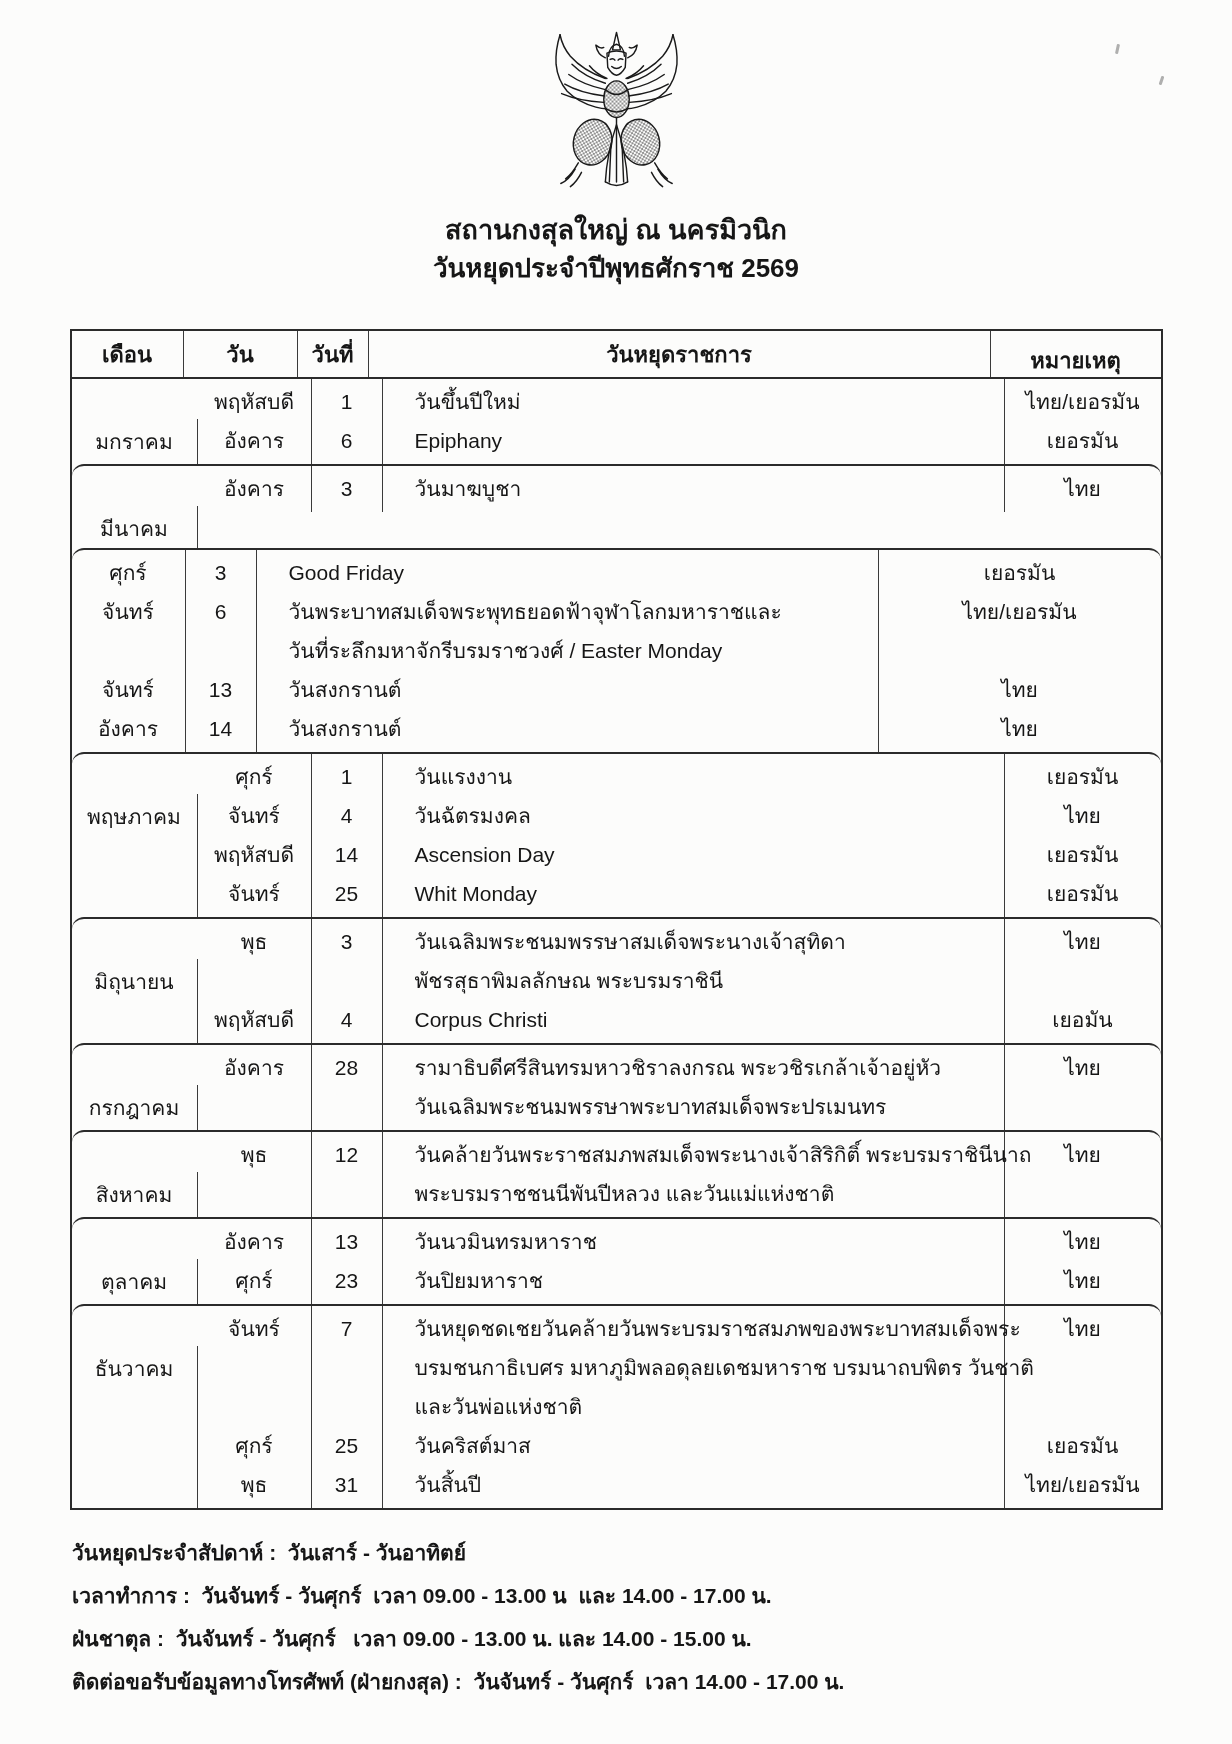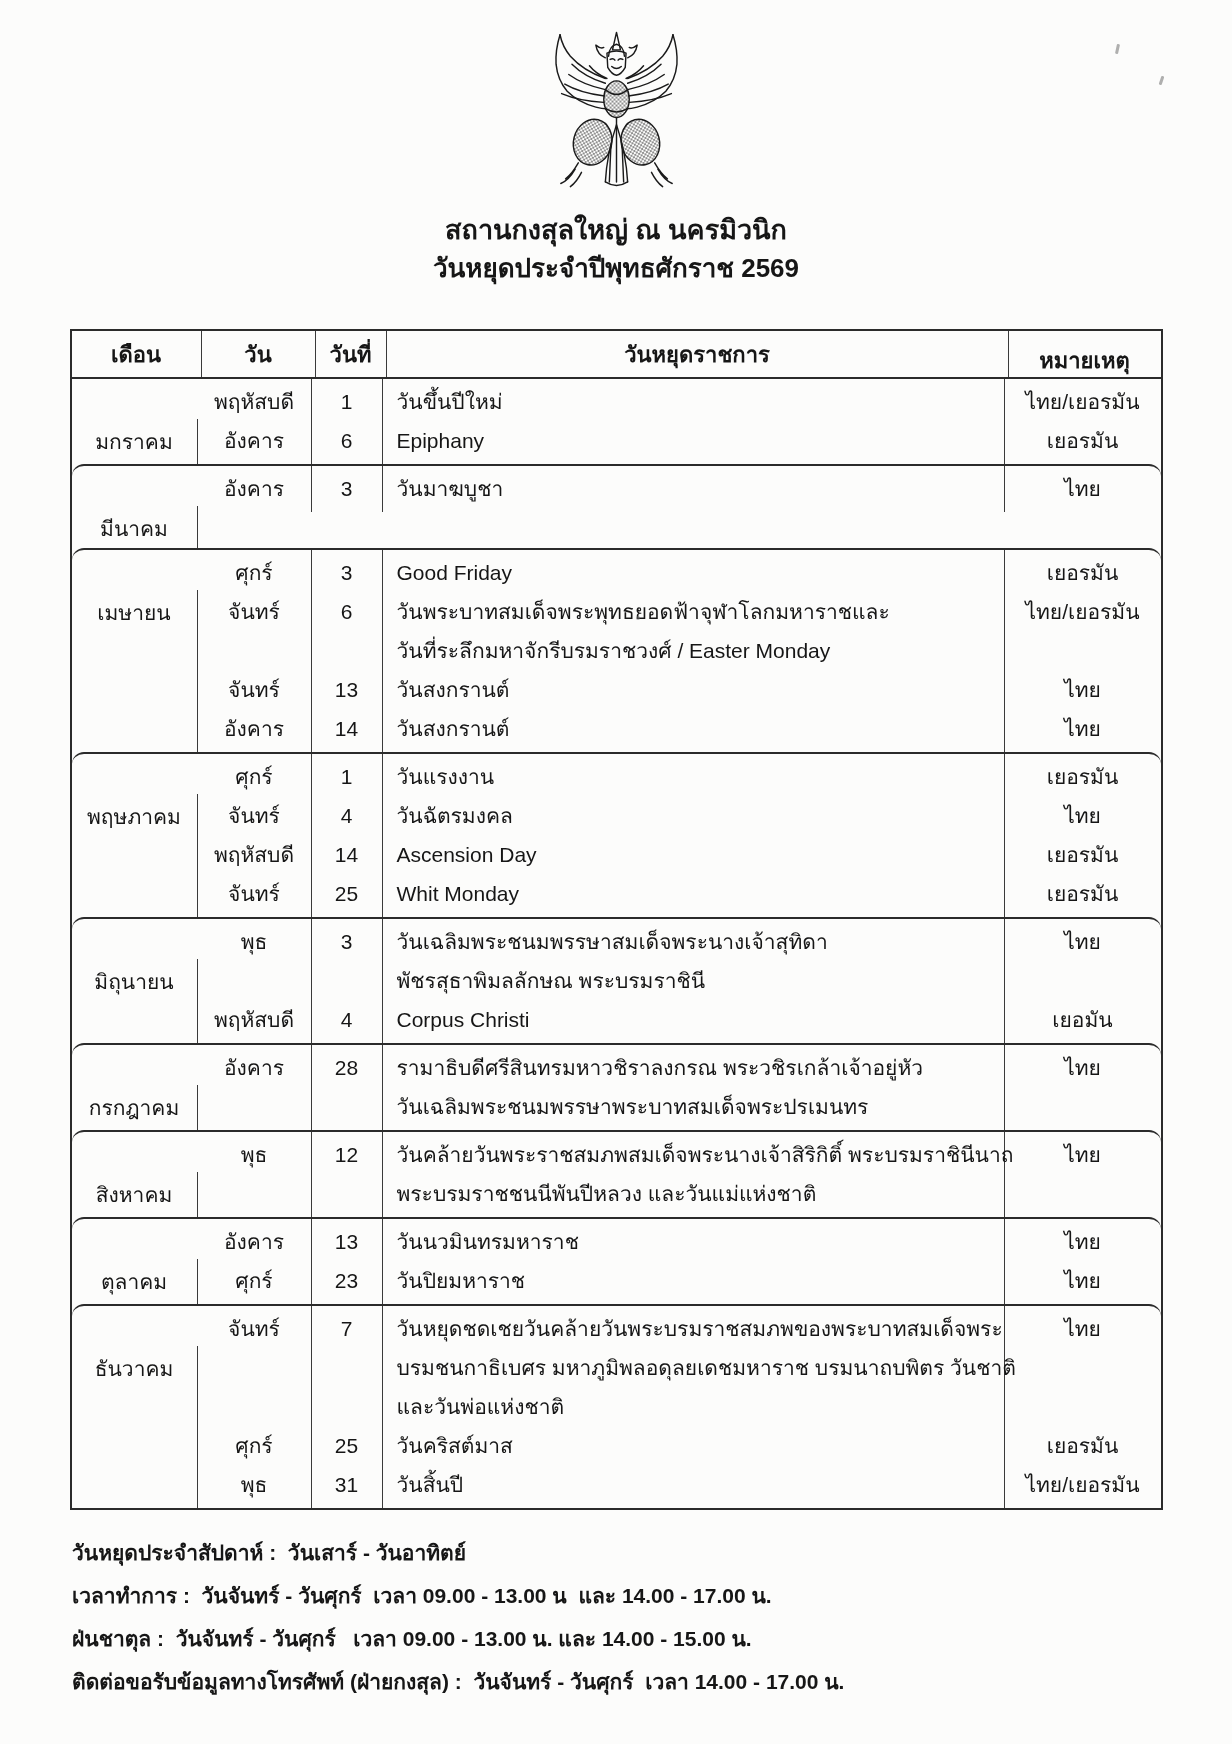--- a/index.html
+++ b/index.html
@@ -30,35 +30,35 @@
     width:1093px;
     margin:44px auto 0;
     border:2.5px solid var(--line-heavy);
     background:var(--paper);
   }
   .thead{display:flex;height:48px;border-bottom:2.5px solid var(--line-heavy);}
   .th{
     display:flex;align-items:center;justify-content:center;
     font-weight:700;font-size:22px;white-space:nowrap;
   }
-  .w-month{width:130px;}
+  .w-month{width:112px;}
   .w-day{width:114px;}
   .w-date{width:71px;}
   .w-holiday{width:622px;}
   .w-remark{flex:1;margin-top:12px;}
   .vline{border-right:1.5px solid var(--line);}
   .group{display:flex;}
   .group + .group{border-top:2px solid var(--line-heavy);border-radius:12px;}
   .entries{flex:1;display:flex;flex-direction:column;}
   .entry{display:flex;}
   .cell{display:flex;flex-direction:column;}
   .c-month{width:126px;align-items:center;padding-top:3px;margin-top:40px;}
   .c-day{width:114px;align-items:center;}
   .c-date{width:71px;align-items:center;}
-  .c-holiday{width:622px;align-items:flex-start;padding-left:14px;}
+  .c-holiday{width:622px;align-items:flex-start;padding-left:32px;}
   .c-remark{flex:1;align-items:center;}
   .entry:first-child > .cell{padding-top:3px;}
   .entry:last-child > .cell{padding-bottom:4px;}
   .line{
     height:39px;display:flex;align-items:center;
     font-size:21px;white-space:nowrap;
   }
   .ctr{justify-content:center;width:100%;text-align:center;}
   
   .footnotes{margin:28px 0 0 72px;}
@@ -187,23 +187,20 @@
           <div class="cell c-holiday vline">
             <div class="line">วันมาฆบูชา</div>
           </div>
           <div class="cell c-remark">
             <div class="line ctr">ไทย</div>
           </div>
         </div>
       </div>
     </div>
     <div class="group">
-      <div class="cell c-month vline">
-        <div class="line ctr">เมษายน</div>
-      </div>
       <div class="entries">
         <div class="entry">
           <div class="cell c-day vline">
             <div class="line ctr">ศุกร์</div>
           </div>
           <div class="cell c-date vline">
             <div class="line ctr">3</div>
           </div>
           <div class="cell c-holiday vline">
             <div class="line">Good Friday</div>

